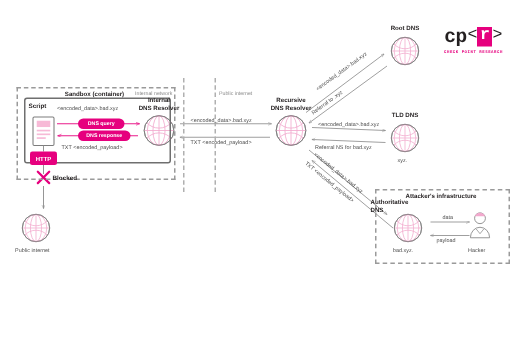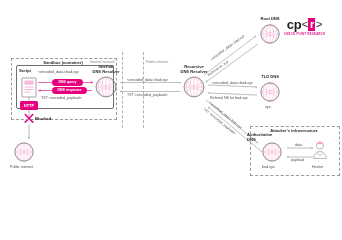--- a/index.html
+++ b/index.html
@@ -176,21 +176,21 @@
 
   <div class="lbl" style="left:212px;top:81px;">&lt;encoded_data&gt;.bad.xyz</div>
   <div class="lbl" style="left:210px;top:95.5px;">Referral NS for bad.xyz</div>
 
   <div class="lbl" style="left:211px;top:101px;transform:rotate(39deg);transform-origin:left top;">&lt;encoded_data&gt;.bad.xyz</div>
   <div class="lbl" style="left:205px;top:107px;transform:rotate(39deg);transform-origin:left top;">TXT &lt;encoded_payload&gt;</div>
 
   <div class="lbl" style="left:295px;top:143px;">data</div>
   <div class="lbl" style="left:291px;top:158px;">payload</div>
 
-  <div class="logo-wrap" style="left:284px;top:18px;">
+  <div class="logo-wrap" style="left:296px;top:18px;font-family:Liberation Mono, monospace;">
     <div class="logo-main">
       <span>cp</span>
       <span class="logo-lt">&lt;</span>
       <span class="logo-box">r</span>
       <span class="logo-lt">&gt;</span>
     </div>
     <div class="logo-sub">CHECK POINT RESEARCH</div>
   </div>
 
 </div>

